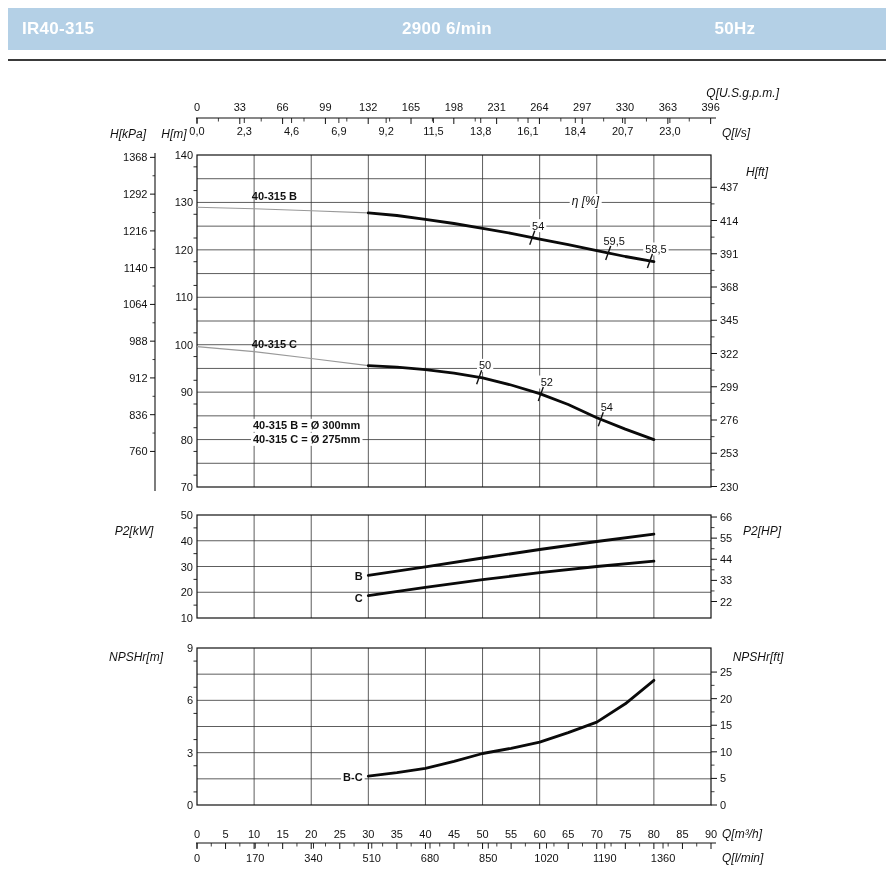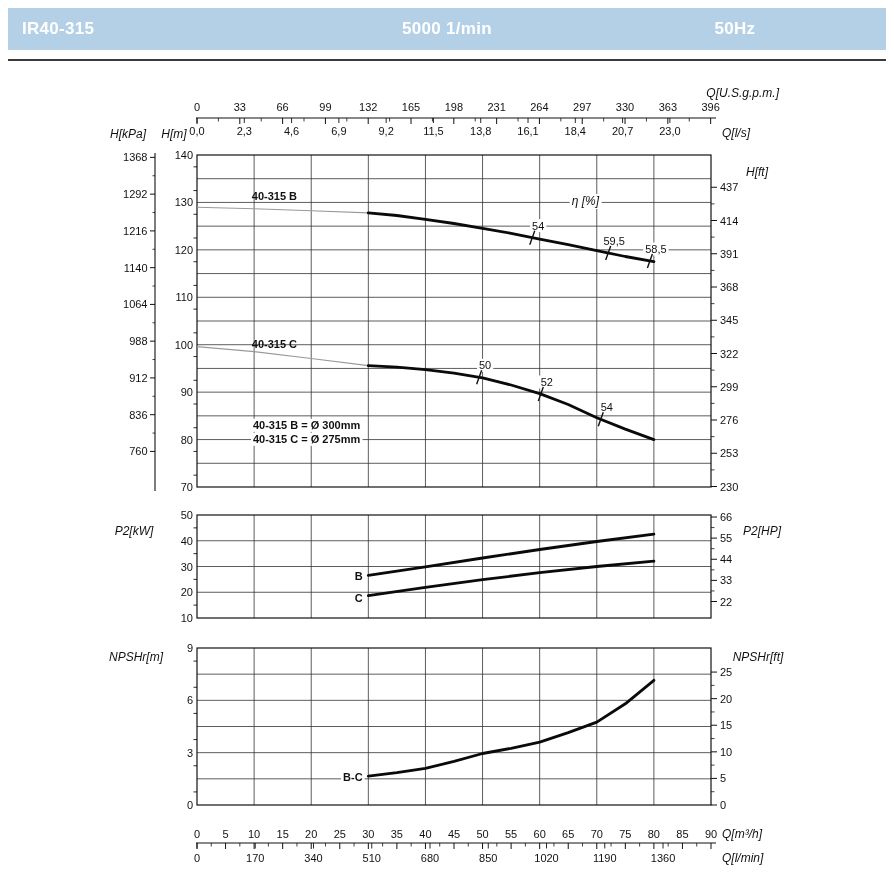--- a/index.html
+++ b/index.html
@@ -14,21 +14,21 @@
   .rule{position:absolute;left:8px;top:59px;width:878px;height:2px;background:#3a3a3a}
   .chartwrap{position:absolute;left:0;top:0;width:894px;height:872px}
   svg text{font-family:"Liberation Sans",sans-serif;fill:#111}
 </style>
 </head>
 <body>
 
 <div class="page">
   <div class="titlebar" style="background: rgb(180, 208, 230); color: rgb(255, 255, 255);">
     <span class="model">IR40-315</span>
-    <span class="speed">5000 1/min</span>
+    <span class="speed">2900 6/min</span>
     <span class="freq">50Hz</span>
   </div>
   <div class="rule"></div>
   <div class="chartwrap"><svg width="894" height="872">
         <g>
           <line x1="196" y1="118" x2="716" y2="118" stroke="#111" stroke-width="1.1"></line>
           <line x1="197" y1="118" x2="197" y2="124" stroke="#111" stroke-width="1"></line>
           <text x="197" y="110.5" text-anchor="middle" font-size="11">0</text>
           <line x1="239.80454933333334" y1="118" x2="239.80454933333334" y2="124" stroke="#111" stroke-width="1"></line>
           <text x="239.80454933333334" y="110.5" text-anchor="middle" font-size="11">33</text>

